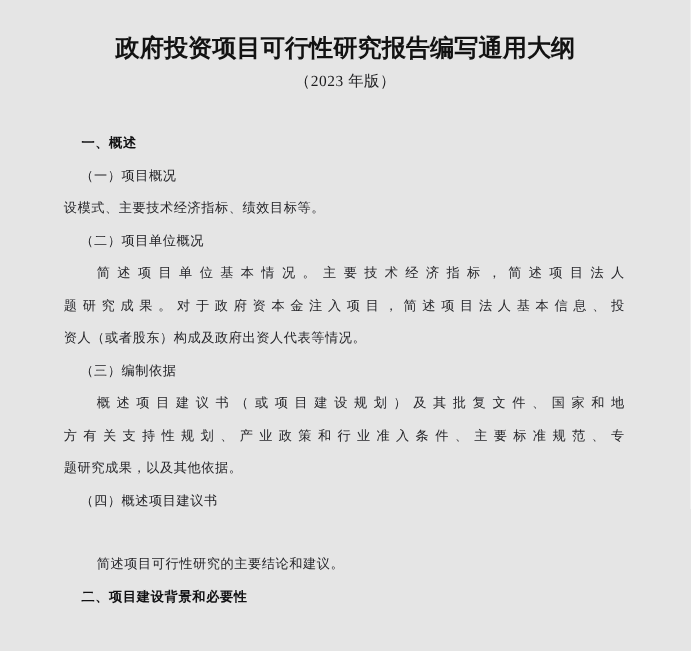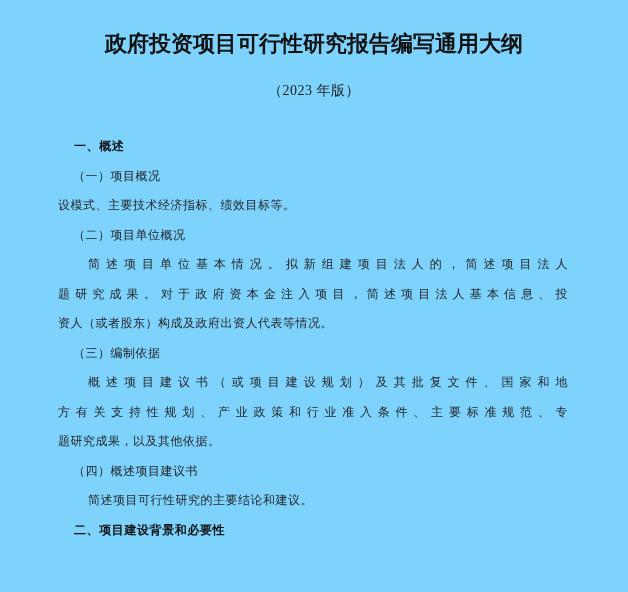--- a/index.html
+++ b/index.html
@@ -4,36 +4,36 @@
 <style>
   html, body {
     margin: 0;
     padding: 0;
     background: #ffffff;
   }
   .page {
     position: relative;
     width: 628px;
     height: 592px;
-    background: #7dd3fc;
+    background: #e5e5e5;
     overflow: hidden;
     font-family: "Liberation Serif", "DejaVu Serif", serif;
   }
   .doc-title {
     padding-top: 28px;
     text-align: center;
     font-size: 22px;
     line-height: 32px;
     font-weight: 700;
     color: #121212;
     letter-spacing: 0px;
     font-family: "Liberation Serif", "DejaVu Serif", serif;
   }
   .doc-subtitle {
-    margin-top: 20px;
+    margin-top: 4px;
     text-align: center;
     font-size: 14px;
     line-height: 22px;
     color: #1c1c1e;
     letter-spacing: 0.5px;
     font-family: "Liberation Serif", "DejaVu Serif", serif;
   }
   .doc-body {
     margin: 30px 60px 0 58px;
     width: 510px;
@@ -63,34 +63,35 @@
     white-space: normal;
     text-align: justify;
     text-align-last: justify;
     -moz-text-align-last: justify;
   }
   .line.first {
     text-indent: 30px;
   }
   .line.first-end {
     text-indent: 30px;
+    margin-top: 28px;
   }
 </style>
 </head>
 <body>
 
 <div class="page">
   <div class="doc-title">政府投资项目可行性研究报告编写通用大纲</div>
   <div class="doc-subtitle">（2023 年版）</div>
   <div class="doc-body">
       <div class="line heading">一、概述</div>
       <div class="line sub">（一）项目概况</div>
       <div class="line end">设模式、主要技术经济指标、绩效目标等。</div>
       <div class="line sub">（二）项目单位概况</div>
-      <div class="line first">简述项目单位基本情况。拟新组建项目法人的，简述项目法人</div>
+      <div class="line first">简述项目单位基本情况。主要技术经济指标，简述项目法人</div>
       <div class="line cont">题研究成果。对于政府资本金注入项目，简述项目法人基本信息、投</div>
       <div class="line end">资人（或者股东）构成及政府出资人代表等情况。</div>
       <div class="line sub">（三）编制依据</div>
       <div class="line first">概述项目建议书（或项目建设规划）及其批复文件、国家和地</div>
       <div class="line cont">方有关支持性规划、产业政策和行业准入条件、主要标准规范、专</div>
       <div class="line end">题研究成果，以及其他依据。</div>
       <div class="line sub">（四）概述项目建议书</div>
       <div class="line first-end">简述项目可行性研究的主要结论和建议。</div>
       <div class="line heading">二、项目建设背景和必要性</div>
     </div>

